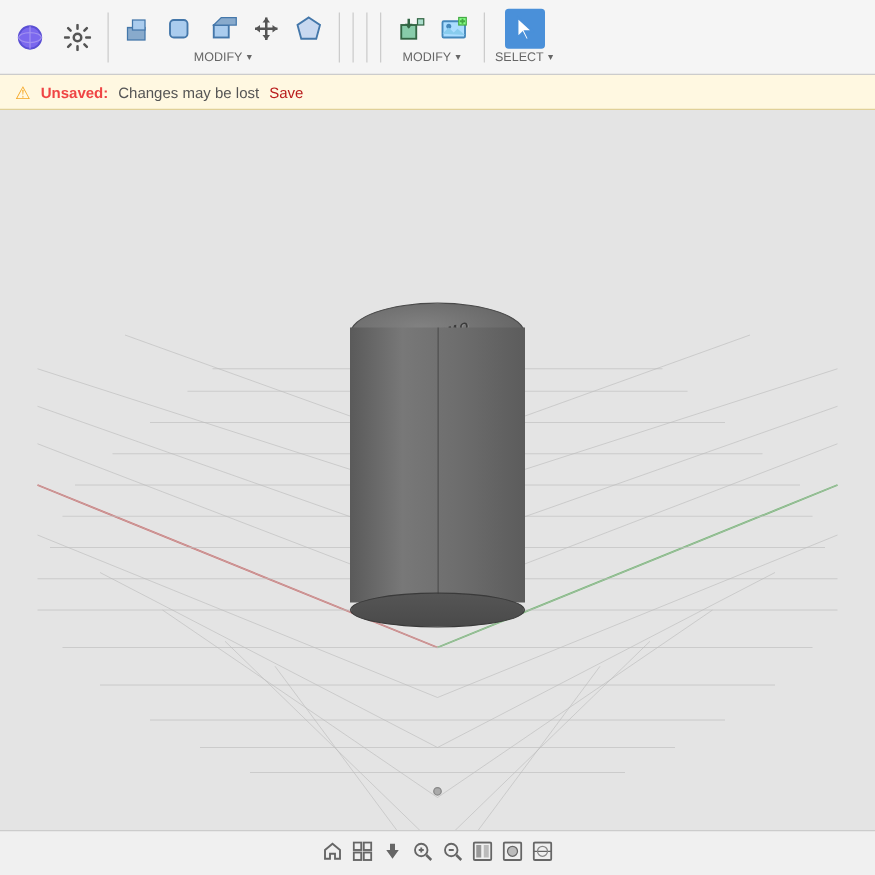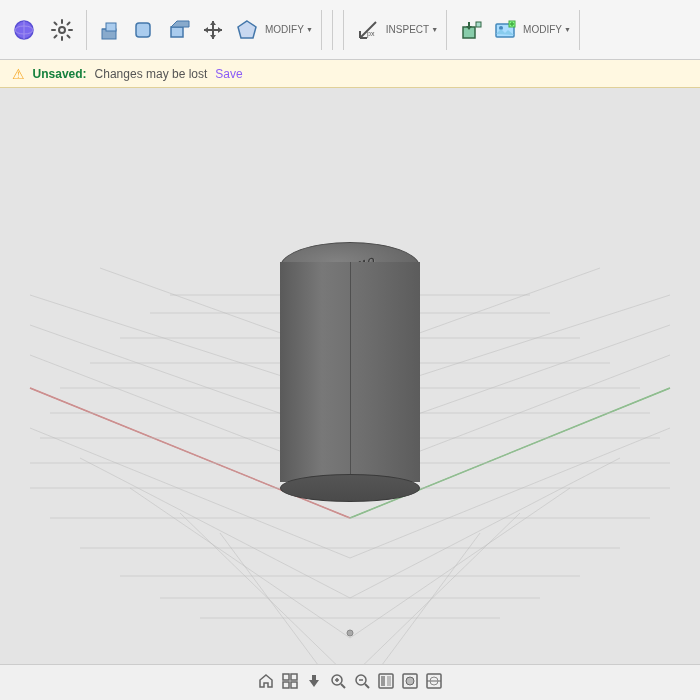--- a/index.html
+++ b/index.html
@@ -36,21 +36,21 @@
       color: #444;
     }
     .toolbar-separator {
       width: 1px;
       height: 40px;
       background: #ccc;
       margin: 0 2px;
     }
     .toolbar-group {
       display: flex;
-      flex-direction: row;
+      flex-direction: column;
       align-items: center;
       gap: 2px;
     }
     .toolbar-group-icons {
       display: flex;
       gap: 2px;
     }
     .toolbar-group-label {
       font-size: 10px;
       color: #666;
@@ -77,26 +77,26 @@
       font-size: 12px;
       color: #555;
       height: 28px;
       flex-shrink: 0;
     }
     .warning-icon {
       color: #f5a623;
       font-size: 14px;
     }
     .save-link {
-      color: #8b5cf6;
+      color: #b91c1c;
       cursor: pointer;
       text-decoration: none;
       font-size: 12px;
     }
-    .notif-label { font-weight: bold; color: #15803d; }
+    .notif-label { font-weight: bold; color: #ef4444; }
 
     
     #viewport {
       flex: 1;
       background: #e8e8e8;
       position: relative;
       overflow: hidden;
     }
 
     
@@ -264,36 +264,20 @@
   </div>
 
   <div class="toolbar-separator"></div>
 
 
   <div class="toolbar-separator"></div>
 
 
   <div class="toolbar-separator"></div>
 
-  <div class="toolbar-group">
-    <div class="toolbar-group-icons">
-      <div class="tool-icon">
-        <svg width="22" height="22" viewBox="0 0 22 22">
-          <line x1="3" y1="19" x2="19" y2="3" stroke="#555" stroke-width="2"></line>
-          <line x1="3" y1="19" x2="3" y2="12" stroke="#555" stroke-width="2"></line>
-          <line x1="3" y1="19" x2="10" y2="19" stroke="#555" stroke-width="2"></line>
-          <text x="10" y="17" font-size="7" fill="#555">px</text>
-        </svg>
-      </div>
-    </div>
-    <div class="toolbar-group-label">
-      <span>INSPECT</span>
-      <span class="dropdown-arrow">▼</span>
-    </div>
-  </div>
 
   <div class="toolbar-separator"></div>
 
   <div class="toolbar-group">
     <div class="toolbar-group-icons">
       <div class="tool-icon">
         <svg width="22" height="22" viewBox="0 0 22 22">
           <rect x="3" y="8" width="12" height="11" fill="#88ccaa" stroke="#336644" stroke-width="1.5"></rect>
           <line x1="9" y1="3" x2="9" y2="10" stroke="#336644" stroke-width="2"></line>
           <polygon points="9,11 6,7 12,7" fill="#336644"></polygon>
@@ -312,20 +296,33 @@
       </div>
     </div>
     <div class="toolbar-group-label">
       <span>MODIFY</span>
       <span class="dropdown-arrow">▼</span>
     </div>
   </div>
 
   <div class="toolbar-separator"></div>
 
+  <div class="toolbar-group">
+    <div class="toolbar-group-icons">
+      <div class="tool-icon active">
+        <svg width="22" height="22" viewBox="0 0 22 22">
+          <polygon points="5,2 5,18 9,14 12,20 14,19 11,13 17,13" fill="white" stroke="#4a90d9" stroke-width="1.5"></polygon>
+        </svg>
+      </div>
+    </div>
+    <div class="toolbar-group-label">
+      <span>SELECT</span>
+      <span class="dropdown-arrow">▼</span>
+    </div>
+  </div>
 </div>
 
 <div id="notification-bar">
   <span class="warning-icon">⚠</span>
   <span class="notif-label">Unsaved:</span>
   <span>Changes may be lost</span>
   <a class="save-link" href="#">Save</a>
 </div>
 
 <div id="viewport">

